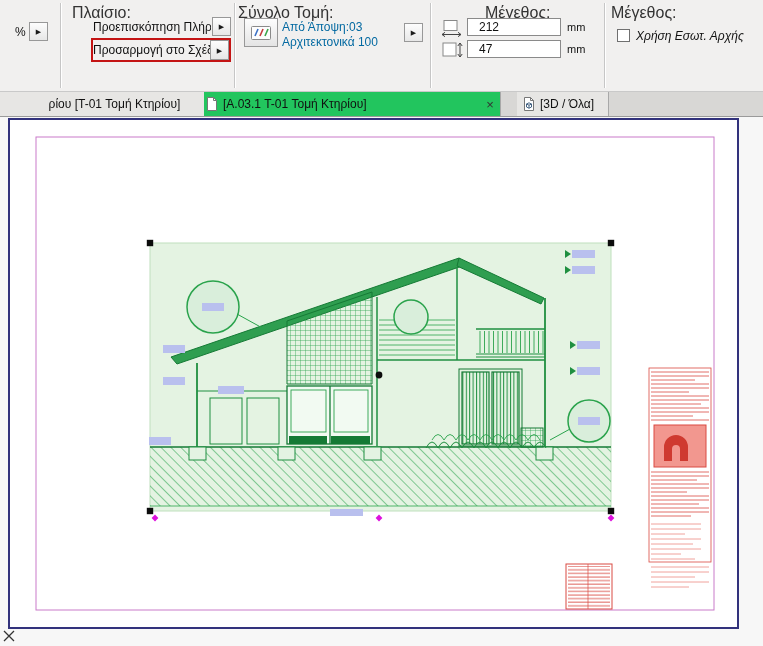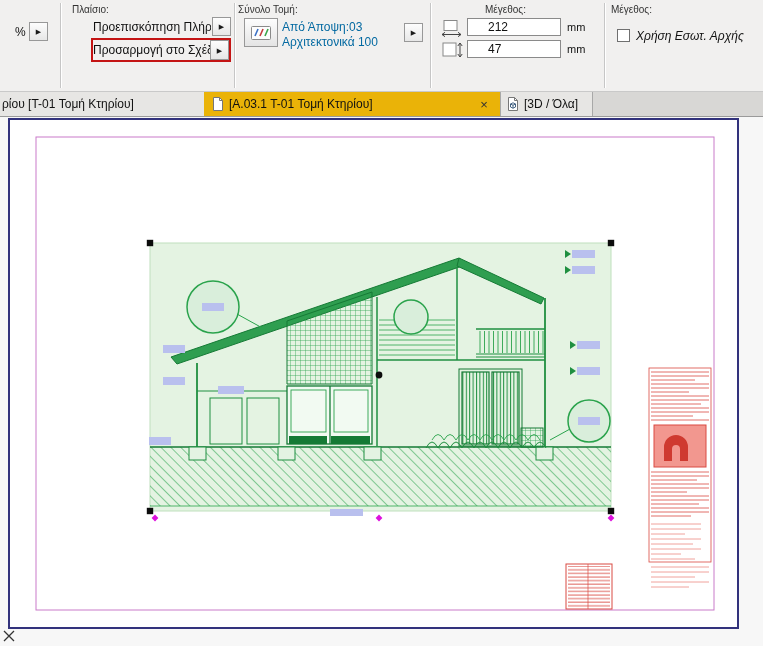--- a/index.html
+++ b/index.html
@@ -4,51 +4,51 @@
 <style>
   html,body { margin:0; padding:0; background:#fff; }
   .app {
     position:relative; width:763px; height:646px; overflow:hidden;
     font-family:"Liberation Sans", sans-serif; background:#f1f0ef;
     -webkit-font-smoothing:antialiased;
   }
   
   .toolbar { position:absolute; left:0; top:0; width:763px; height:92px;
              background:#f1f0ef; border-bottom:1px solid #c9c9c9; box-sizing:border-box; }
-  .tb-label { position:absolute; font-size:10px; color:#333; white-space:nowrap; }
+  .tb-label { position:absolute; font-size:16px; color:#333; white-space:nowrap; }
   .tb-text  { position:absolute; font-size:12px; color:#111; white-space:nowrap; }
   .vsep { position:absolute; top:3px; height:85px; width:1px; background:#c6c6c6; box-shadow:1px 0 0 #ffffff; }
   .arrow-btn { position:absolute; width:19px; height:19px; border:1px solid #989898;
                background:linear-gradient(#fdfdfd,#e7e7e7); display:flex; align-items:center;
                justify-content:center; padding:0; cursor:default; box-sizing:border-box; }
   .arrow-btn .tri { font-size:7px; line-height:1; color:#1a1a1a; }
   .fit-wrap { position:absolute; left:91px; top:38px; width:140px; height:24px;
               border:2px solid #c41414; display:flex; align-items:center; box-sizing:border-box;
               background:#f1f0ef; }
   .fit-label { flex:1; text-align:center; font-size:12px; color:#111; white-space:nowrap; overflow:hidden; }
   .fit-wrap .arrow-btn { position:static; width:19px; height:100%; flex:0 0 19px; }
   .icon-btn { position:absolute; left:244px; top:18px; width:34px; height:29px;
               border:1px solid #989898; background:linear-gradient(#fdfdfd,#e4e4e4);
               display:flex; align-items:center; justify-content:center; padding:0; box-sizing:border-box; }
   .pens-value { position:absolute; left:282px; top:20px; width:120px; 
                 font-size:12px; line-height:15px; color:#0369a1; }
   .size-icon { position:absolute; left:440px; }
   .size-input { position:absolute; left:467px; width:94px; height:18px; border:1px solid #8a8a8a;
-                font-size:12px; padding:0 20px; box-sizing:border-box; background:#fff;
+                font-size:12px; padding:0 11px; box-sizing:border-box; background:#fff;
                 font-family:"Liberation Sans", sans-serif; color:#111; }
   .checkbox { position:absolute; left:617px; top:29px; width:13px; height:13px;
               border:1px solid #707070; background:#fff; box-sizing:border-box; }
   
   .tabbar { position:absolute; top:92px; left:0; width:763px; height:25px;
             background:#d8d7d5; border-bottom:1px solid #9a9a9a; box-sizing:border-box; }
   .tab { position:absolute; top:0; height:24px; display:flex; align-items:center;
          font-size:12px; color:#111; box-sizing:border-box; white-space:nowrap; overflow:hidden; }
-  .tab-1 { left:0; width:232px; background:#e7e6e4; border-right:1px solid #7f1d1d; padding-left:2px; }
-  .tab-2 { left:204px; width:297px; background:#eab308; border-right:1px solid #a8a8a8; padding:0 8px; }
-  .tab-3 { left:501px; width:92px; background:#e7e6e4; border-right:1px solid #a8a8a8; padding-left:6px; }
+  .tab-1 { left:0; width:232px; background:#e7e6e4; border-right:5px solid #7f1d1d; padding-left:2px;justify-content:center; }
+  .tab-2 { left:204px; width:297px; background:#22c55e; border-right:1px solid #a8a8a8; padding:0 2px; }
+  .tab-3 { left:517px; width:92px; background:#e7e6e4; border-right:1px solid #a8a8a8; padding-left:6px; }
   .tab .ticon { margin-right:5px; flex:0 0 auto; display:inline-flex; }
   .tab-close { margin-left:auto; width:16px; height:16px; display:flex; align-items:center;
                justify-content:center; font-size:13px; color:#333; cursor:default; }
   
   .canvas { position:absolute; top:117px; left:0; width:763px; height:529px; background:#f7f7f7; }
   .canvas svg { display:block; }
 </style>
 </head>
 <body>
 

